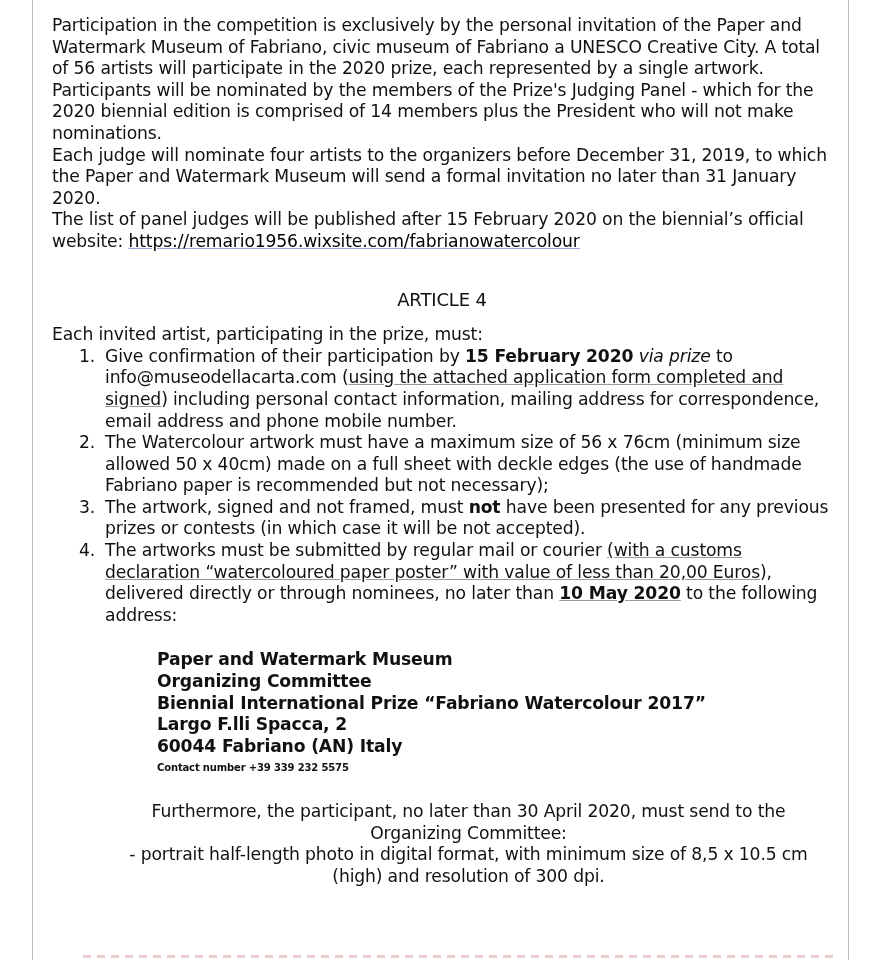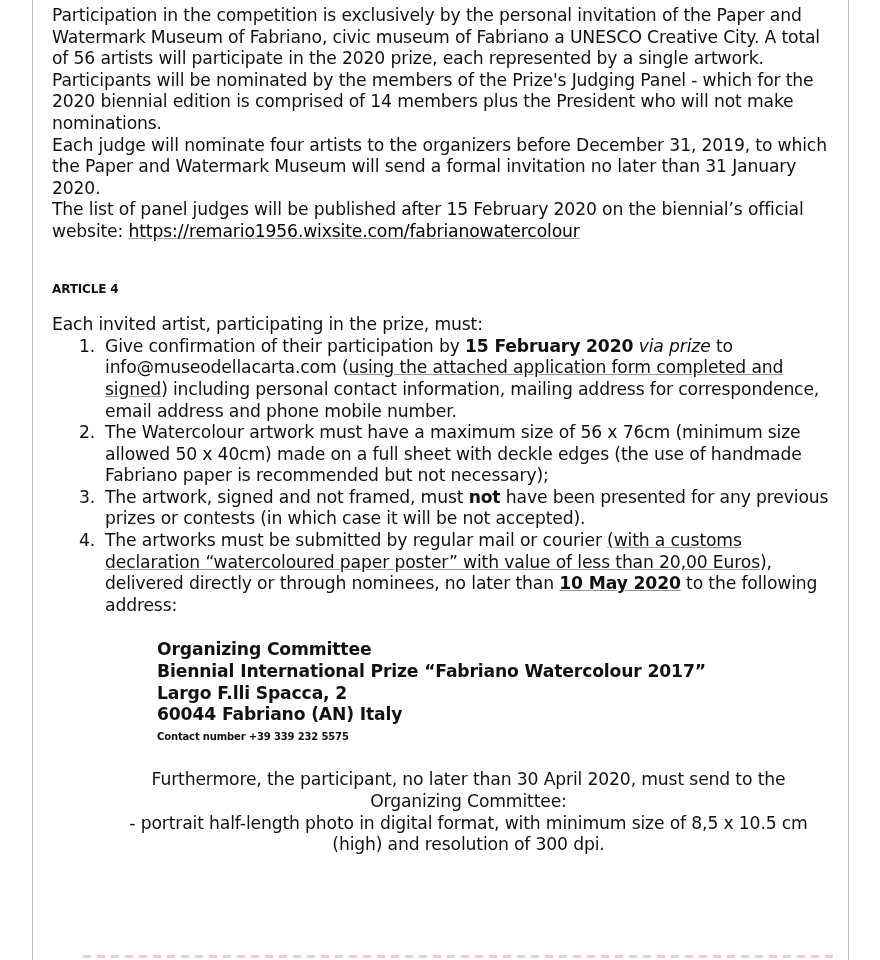--- a/index.html
+++ b/index.html
@@ -1,24 +1,24 @@
 <!DOCTYPE html>
 <html><head>
 <meta charset="utf-8">
 <style>
   html, body { margin: 0; padding: 0; background: #ffffff; }
   body { width: 880px; height: 960px; overflow: hidden; position: relative;
          font-family: "DejaVu Sans", sans-serif; color: #111111; }
   .page { position: absolute; left: 32px; top: 0; width: 815px; height: 960px;
           border-left: 1px solid #b9b9b9; border-right: 1px solid #b9b9b9; background: #fff; }
-  .content { position: absolute; left: 52px; top: 5px; width: 780px;
+  .content { position: absolute; left: 52px; top: 15px; width: 780px;
              font-size: 17.2px; line-height: 21.6px; letter-spacing: -0.15px; }
   .para { margin: 0; }
   .link { color: #000000; text-decoration: underline; text-decoration-color: #9aa6d8; }
-  .article-title { font-weight: bold; margin-top: 36px; margin-bottom: 14px; font-size: 12px; }
+  .article-title { font-weight: normal; margin-top: 36px; margin-bottom: 14px; font-size: 18px; text-align: center; }
   ol.rules { margin: 0; padding-left: 53px; list-style: none; }
   ol.rules li { position: relative; }
   .num { position: absolute; left: -26px; }
   .u { text-decoration: underline; text-decoration-color: #999; }
   b { font-weight: bold; }
   .address { margin: 23px 0 0 105px; font-weight: bold; font-size: 17.2px; line-height: 21.6px; }
   .address .small { font-size: 10px; }
   .further { margin: 22px 0 0 53px; text-align: center; }
   .footer-line { position: absolute; left: 50px; top: 955px; width: 750px; height: 3px;
                  background: repeating-linear-gradient(90deg, #e5b8b8 0 8px, transparent 8px 14px); opacity: .7; }
@@ -48,20 +48,21 @@
     </li>
     <li>
       <span class="num">3.</span><span>The artwork, signed and not framed, must </span><b>not</b><span> have been presented for any previous prizes or contests (in which case it will be not accepted).</span>
     </li>
     <li>
       <span class="num">4.</span><span>The artworks must be submitted by regular mail or courier </span><span class="u">(with a customs declaration “watercoloured paper poster” with value of less than 20,00 Euros</span><span>), delivered directly or through nominees, no later than </span><b class="u">10 May 2020</b><span> to the following address:</span>
     </li>
   </ol>
 
   <div class="address">
+    <div>Paper and Watermark Museum</div>
     <div>Organizing Committee</div>
     <div>Biennial International Prize “Fabriano Watercolour 2017”</div>
     <div>Largo F.lli Spacca, 2</div>
     <div>60044 Fabriano (AN) Italy</div>
     <div class="small">Contact number +39 339 232 5575</div>
   </div>
 
   <div class="further">
     <div>Furthermore, the participant, no later than 30 April 2020, must send to the Organizing Committee:</div>
     <div>- portrait half-length photo in digital format, with minimum size of 8,5 x 10.5 cm (high) and resolution of 300 dpi.</div>

